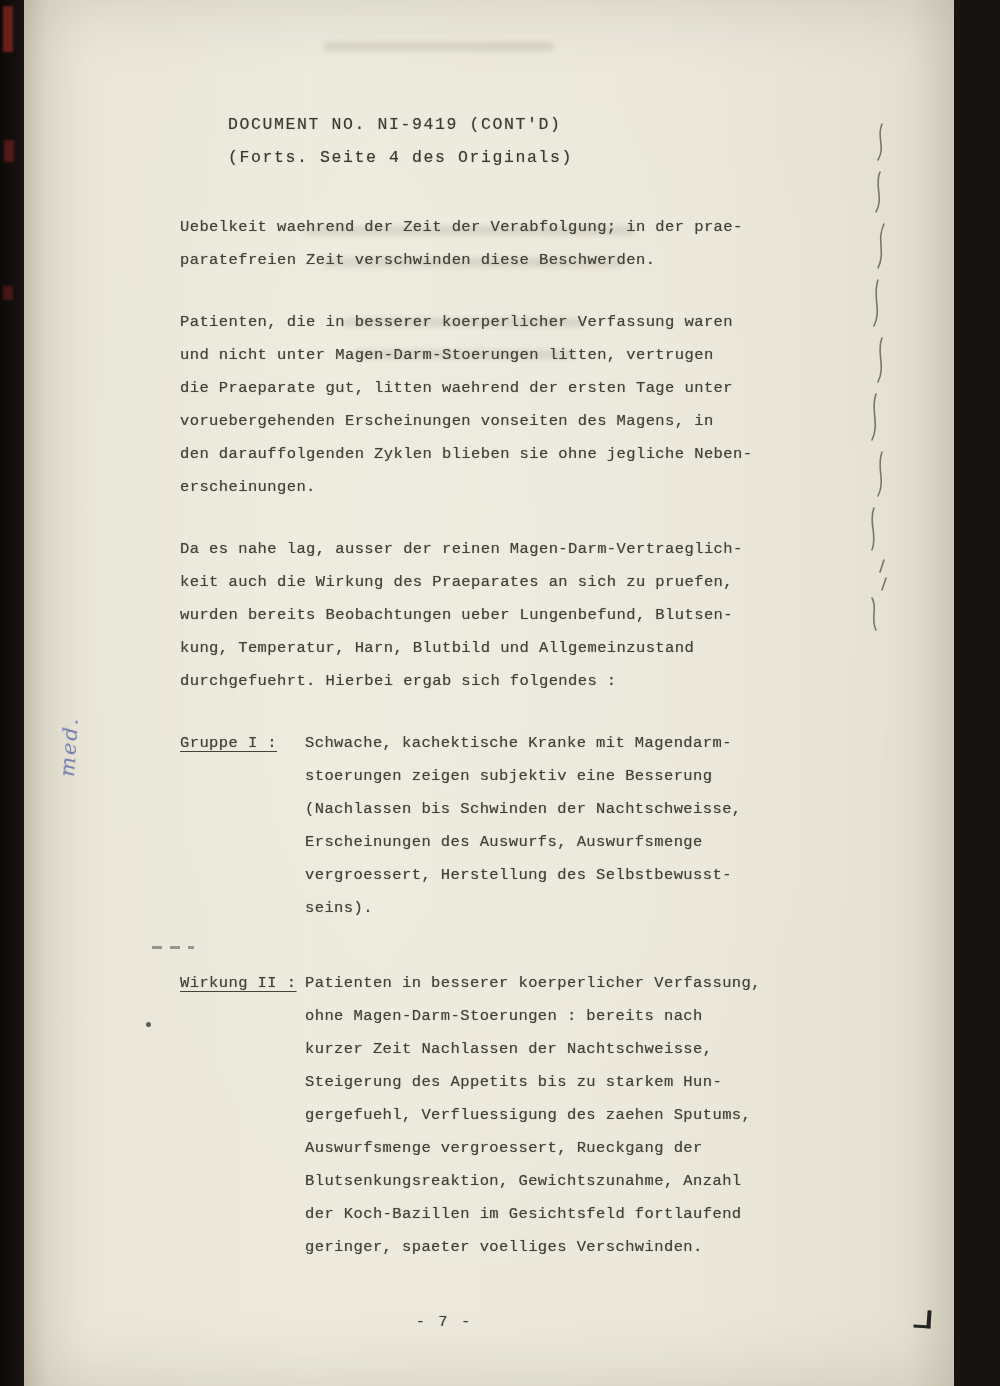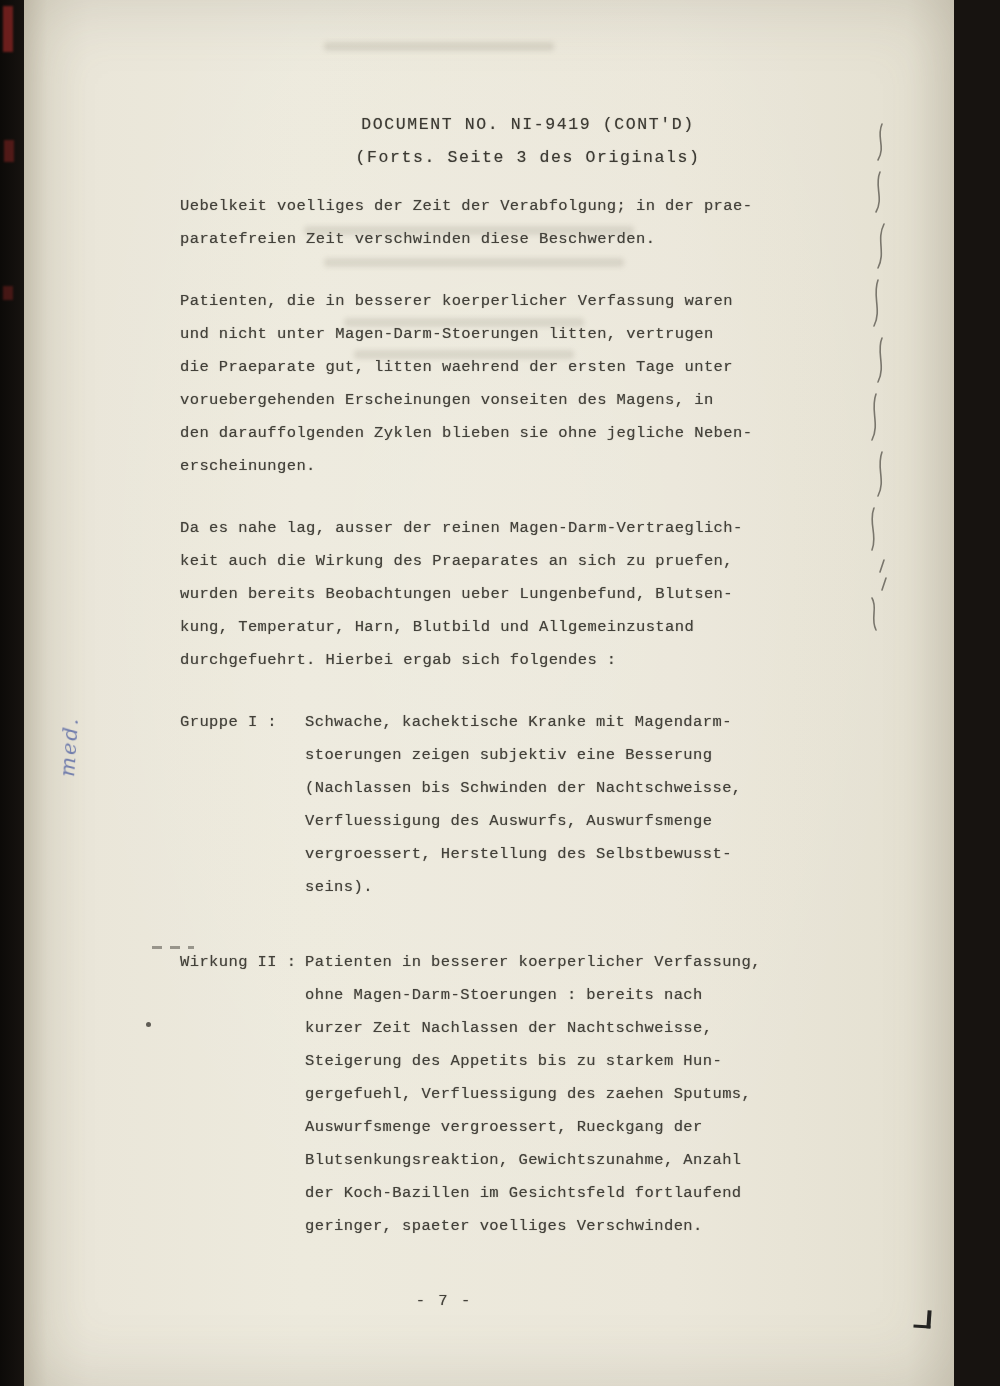--- a/index.html
+++ b/index.html
@@ -29,39 +29,40 @@
     position: absolute;
     left: 156px; top: 108px;
     width: 648px;
     color: #43413a;
     font-size: 15.5px;
     line-height: 33px;
     letter-spacing: 0.4px;
     text-shadow: 0 0 1px rgba(70,68,60,0.55);
   }
   .doc-header {
-    text-align: center;
+    text-align: left;
     padding-left: 48px;
     font-size: 16.5px;
     letter-spacing: 1.6px;
     color: #3c3a33;
-    margin-bottom: 16px;
+    margin-bottom: 37px;
   }
   .para {
     margin: 0 0 29px 0;
     white-space: pre-line;
   }
   .group {
     display: flex;
     align-items: flex-start;
     margin: 0 0 42px 0;
   }
   .group-label {
     width: 125px;
     flex: 0 0 125px;
+    text-decoration: underline;
     text-underline-offset: 4px;
     white-space: nowrap;
   }
   .group-text {
     flex: 1;
     white-space: pre-line;
   }
   .page-number {
     text-align: center;
     padding-right: 120px;
@@ -174,45 +175,45 @@
       </g>
     </svg>
 
     <div class="pen-dashes"></div>
     <div class="pen-dot"></div>
 
     <div class="content">
 
       <div class="doc-header">
         <div>DOCUMENT NO. NI-9419  (CONT'D)</div>
-        <div>(Forts. Seite 3 des Originals)</div>
+        <div>(Forts. Seite 4 des Originals)</div>
       </div>
 
-      <p class="para">Uebelkeit voelliges der Zeit der Verabfolgung; in der prae-
+      <p class="para">Uebelkeit waehrend der Zeit der Verabfolgung; in der prae-
 paratefreien Zeit verschwinden diese Beschwerden.</p>
 
       <p class="para">Patienten, die in besserer koerperlicher Verfassung waren
 und nicht unter  Magen-Darm-Stoerungen litten, vertrugen
 die Praeparate gut, litten waehrend der ersten Tage unter
 voruebergehenden Erscheinungen vonseiten des Magens, in
 den darauffolgenden Zyklen blieben sie ohne jegliche Neben-
 erscheinungen.</p>
 
       <p class="para">Da es nahe lag, ausser der reinen Magen-Darm-Vertraeglich-
 keit auch die Wirkung des Praeparates an sich zu pruefen,
 wurden bereits Beobachtungen ueber Lungenbefund, Blutsen-
 kung, Temperatur, Harn, Blutbild und Allgemeinzustand
 durchgefuehrt. Hierbei ergab sich folgendes :</p>
 
       <div class="group">
         <div class="group-label">Gruppe I :</div>
         <div class="group-text">Schwache, kachektische Kranke mit Magendarm-
 stoerungen zeigen subjektiv eine Besserung
 (Nachlassen bis Schwinden der Nachtschweisse,
-Verfluessigung des Auswurfs, Auswurfsmenge
+Erscheinungen des Auswurfs, Auswurfsmenge
 vergroessert, Herstellung des Selbstbewusst-
 seins).</div>
       </div>
 
       <div class="group">
         <div class="group-label">Wirkung II :</div>
         <div class="group-text">Patienten in besserer koerperlicher Verfassung,
 ohne Magen-Darm-Stoerungen : bereits nach
 kurzer Zeit Nachlassen der Nachtschweisse,
 Steigerung des Appetits bis zu starkem Hun-

